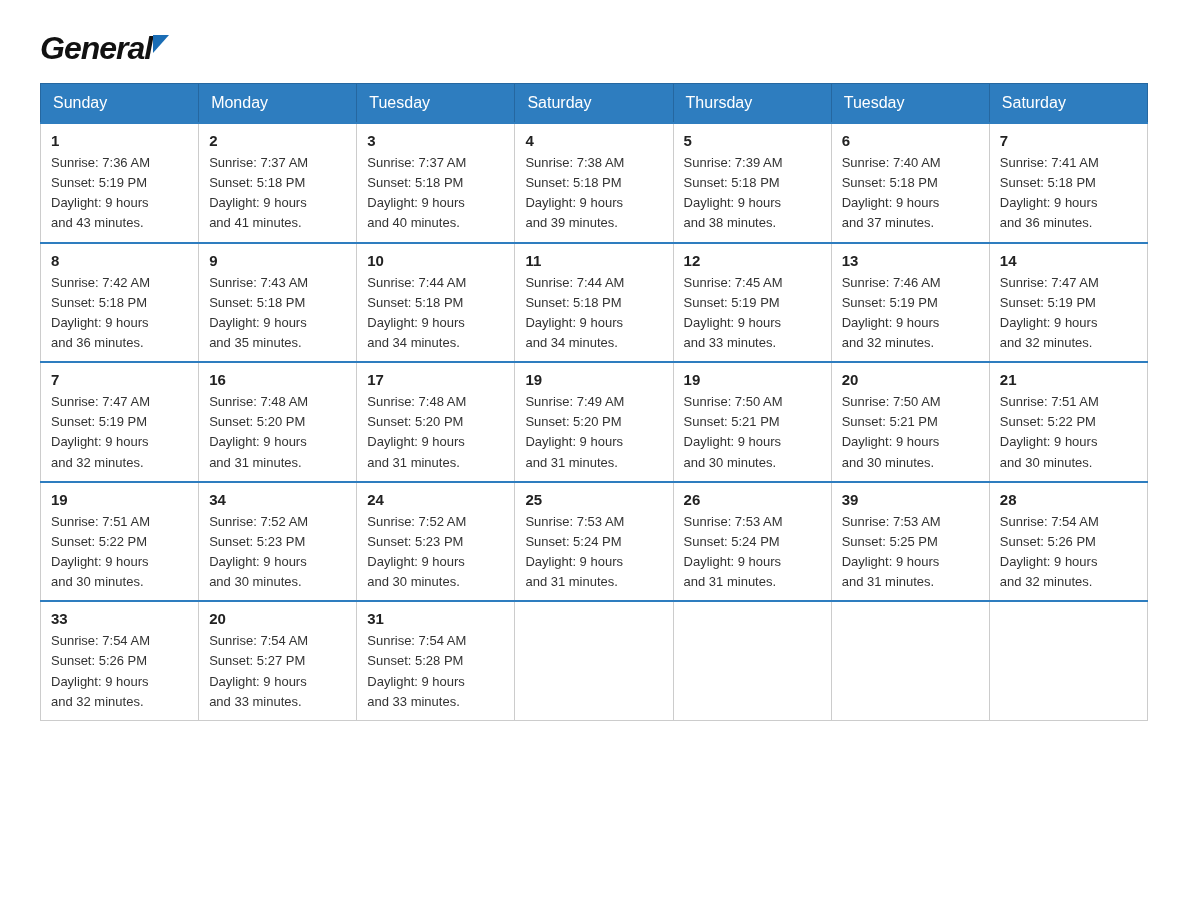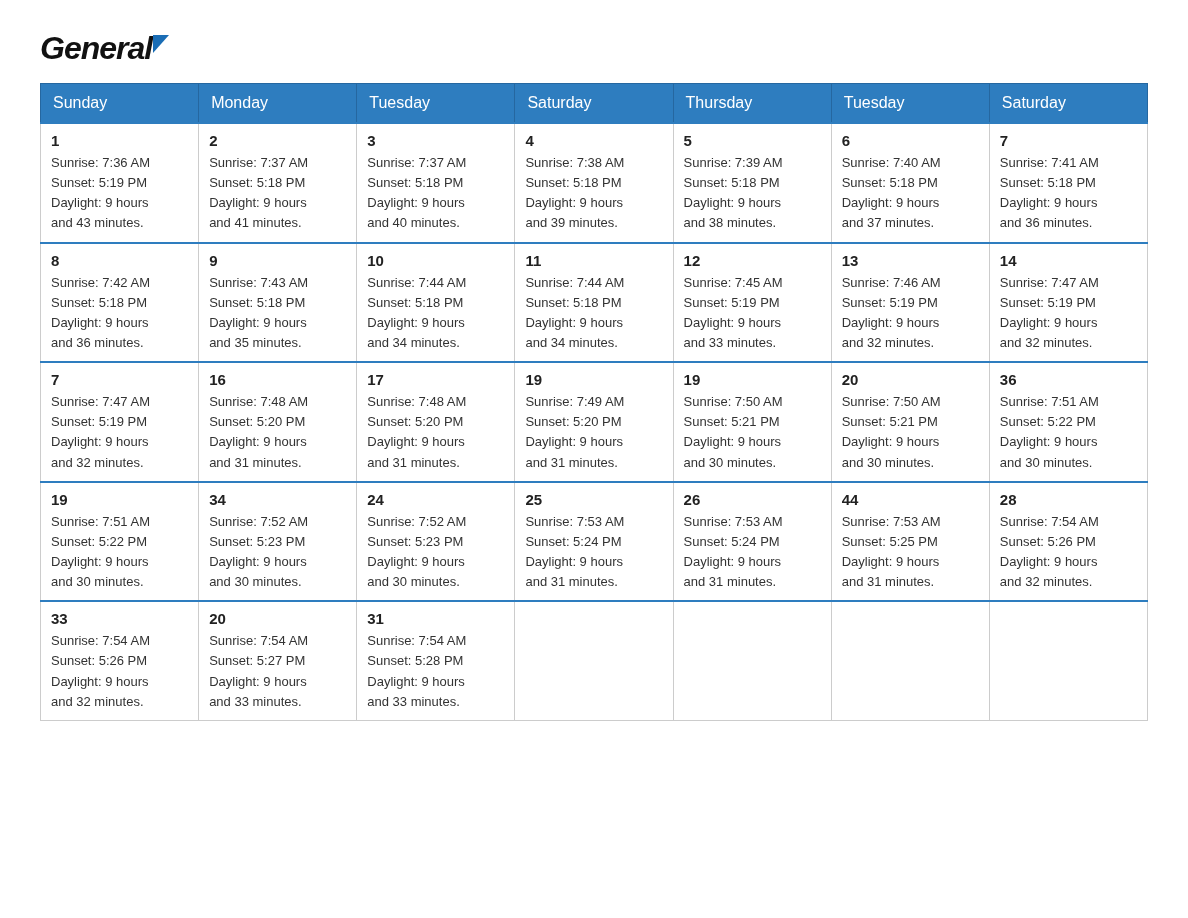--- a/index.html
+++ b/index.html
@@ -187,21 +187,21 @@
         </td>
         <td>
           <span class="day-number">19</span>
           <div class="day-info">Sunrise: 7:50 AM<br>Sunset: 5:21 PM<br>Daylight: 9 hours<br>and 30 minutes.</div>
         </td>
         <td>
           <span class="day-number">20</span>
           <div class="day-info">Sunrise: 7:50 AM<br>Sunset: 5:21 PM<br>Daylight: 9 hours<br>and 30 minutes.</div>
         </td>
         <td>
-          <span class="day-number">36</span>
+          <span class="day-number">21</span>
           <div class="day-info">Sunrise: 7:51 AM<br>Sunset: 5:22 PM<br>Daylight: 9 hours<br>and 30 minutes.</div>
         </td>
       </tr>
       <tr class="week-row">
         <td>
           <span class="day-number">19</span>
           <div class="day-info">Sunrise: 7:51 AM<br>Sunset: 5:22 PM<br>Daylight: 9 hours<br>and 30 minutes.</div>
         </td>
         <td>
           <span class="day-number">34</span>
@@ -213,21 +213,21 @@
         </td>
         <td>
           <span class="day-number">25</span>
           <div class="day-info">Sunrise: 7:53 AM<br>Sunset: 5:24 PM<br>Daylight: 9 hours<br>and 31 minutes.</div>
         </td>
         <td>
           <span class="day-number">26</span>
           <div class="day-info">Sunrise: 7:53 AM<br>Sunset: 5:24 PM<br>Daylight: 9 hours<br>and 31 minutes.</div>
         </td>
         <td>
-          <span class="day-number">44</span>
+          <span class="day-number">39</span>
           <div class="day-info">Sunrise: 7:53 AM<br>Sunset: 5:25 PM<br>Daylight: 9 hours<br>and 31 minutes.</div>
         </td>
         <td>
           <span class="day-number">28</span>
           <div class="day-info">Sunrise: 7:54 AM<br>Sunset: 5:26 PM<br>Daylight: 9 hours<br>and 32 minutes.</div>
         </td>
       </tr>
       <tr class="week-row">
         <td>
           <span class="day-number">33</span>

